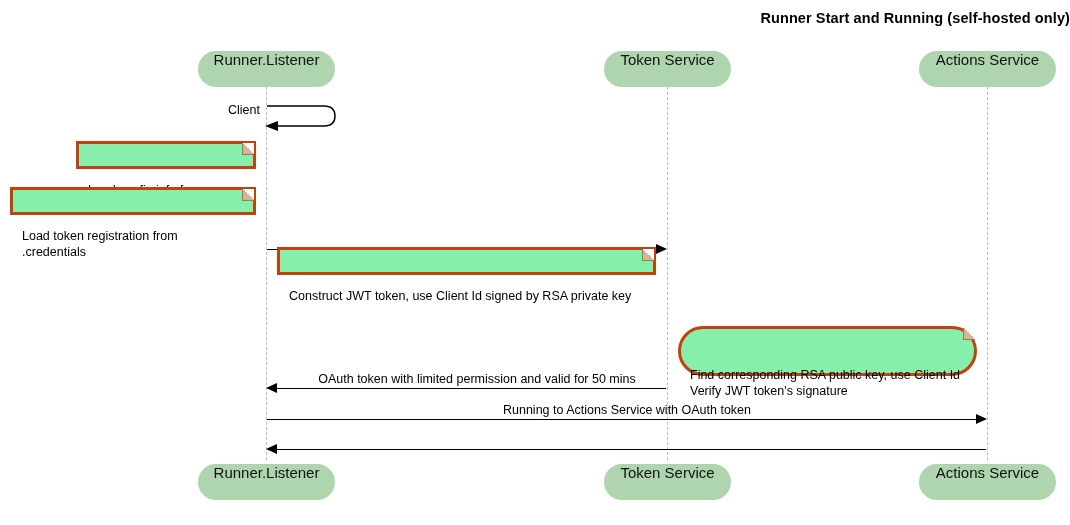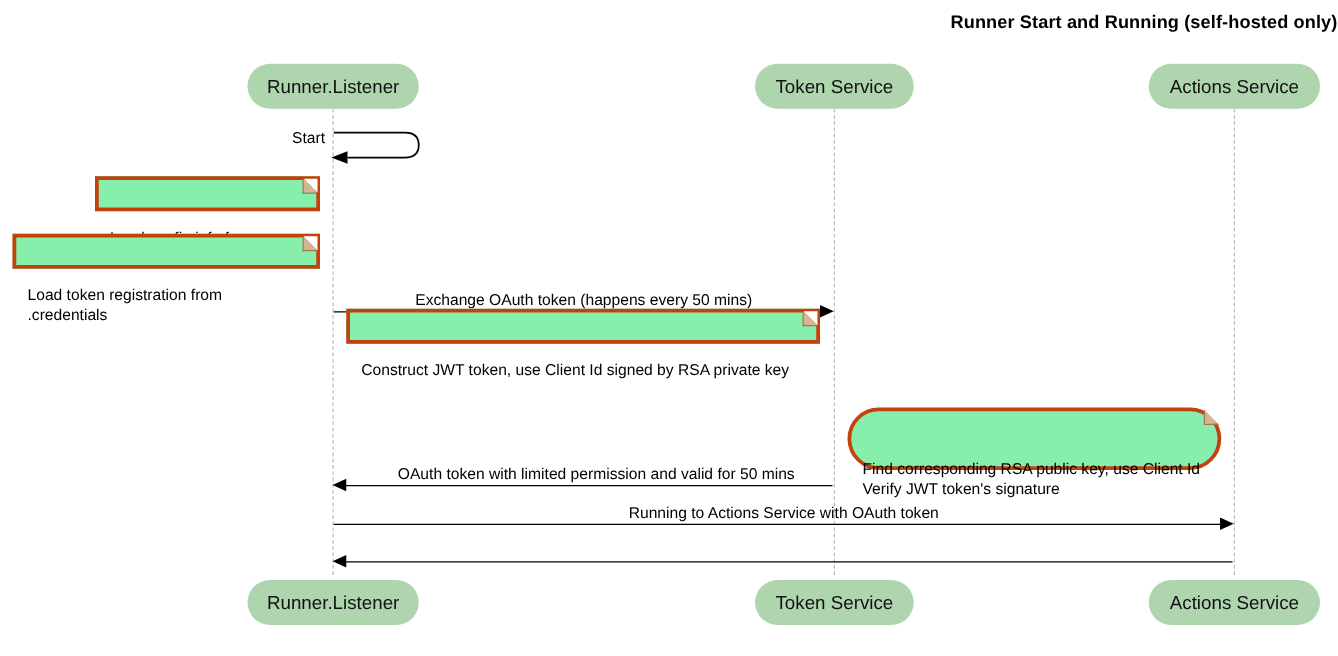--- a/index.html
+++ b/index.html
@@ -32,21 +32,20 @@
     letter-spacing: 0.1px;
     color: #000;
   }
   
   .participant {
     position: absolute;
     height: 36px;
     background: #aed5ae;
     border-radius: 18px;
     display: flex;
-    align-items: center;
     justify-content: center;
     font-size: 15px;
     color: #111;
     box-sizing: border-box;
   }
   
   .lifeline {
     position: absolute;
     width: 0;
     border-left: 1px dashed #bdbdbd;
@@ -125,35 +124,34 @@
   <div class="participant" style="left:919px; top:51px; width:137px;">
     <span>Actions Service</span>
   </div>
 
   <div class="selfloop" style="left:262px; top:100px; width:80px; height:32px;">
     <svg width="80" height="32" viewBox="0 0 80 32">
       <path d="M 5 6 L 62 6 Q 73 6 73 16 Q 73 26 62 26 L 16 26" fill="none" stroke="#000" stroke-width="1.4"></path>
       <polygon points="16,21 3,26 16,31" fill="#000"></polygon>
     </svg>
   </div>
-  <div class="msg-label" style="left:175px; top:103px; width:85px; text-align:right;">Start</div>
+  <div class="msg-label" style="left:175px; top:103px; width:85px; text-align:right;">Client</div>
 
   <div class="note" style="left:76px; top:141px; width:180px; height:28px;">
     <span class="fold"></span>
     <span>Load config info from .runner</span>
   </div>
 
   <div class="note" style="left:10px; top:187px; width:246px; height:28px;">
     <span class="fold"></span>
     <span>Load token registration from .credentials</span>
   </div>
 
   <div class="msg-line" style="left:267px; top:249px; width:394px;"></div>
   <div class="arrowhead right" style="left:656px; top:244px;"></div>
-  <div class="msg-label" style="left:267px; top:233px; width:400px;">Exchange OAuth token (happens every 50 mins)</div>
 
   <div class="note" style="left:277px; top:247px; width:379px; height:28px;">
     <span class="fold"></span>
     <span>Construct JWT token, use Client Id signed by RSA private key</span>
   </div>
 
   <div class="note" style="left:678px; top:326px; width:299px; height:50px;border-radius:25px;">
     <span class="fold"></span>
     <span>Find corresponding RSA public key, use Client Id
 Verify JWT token's signature</span>

